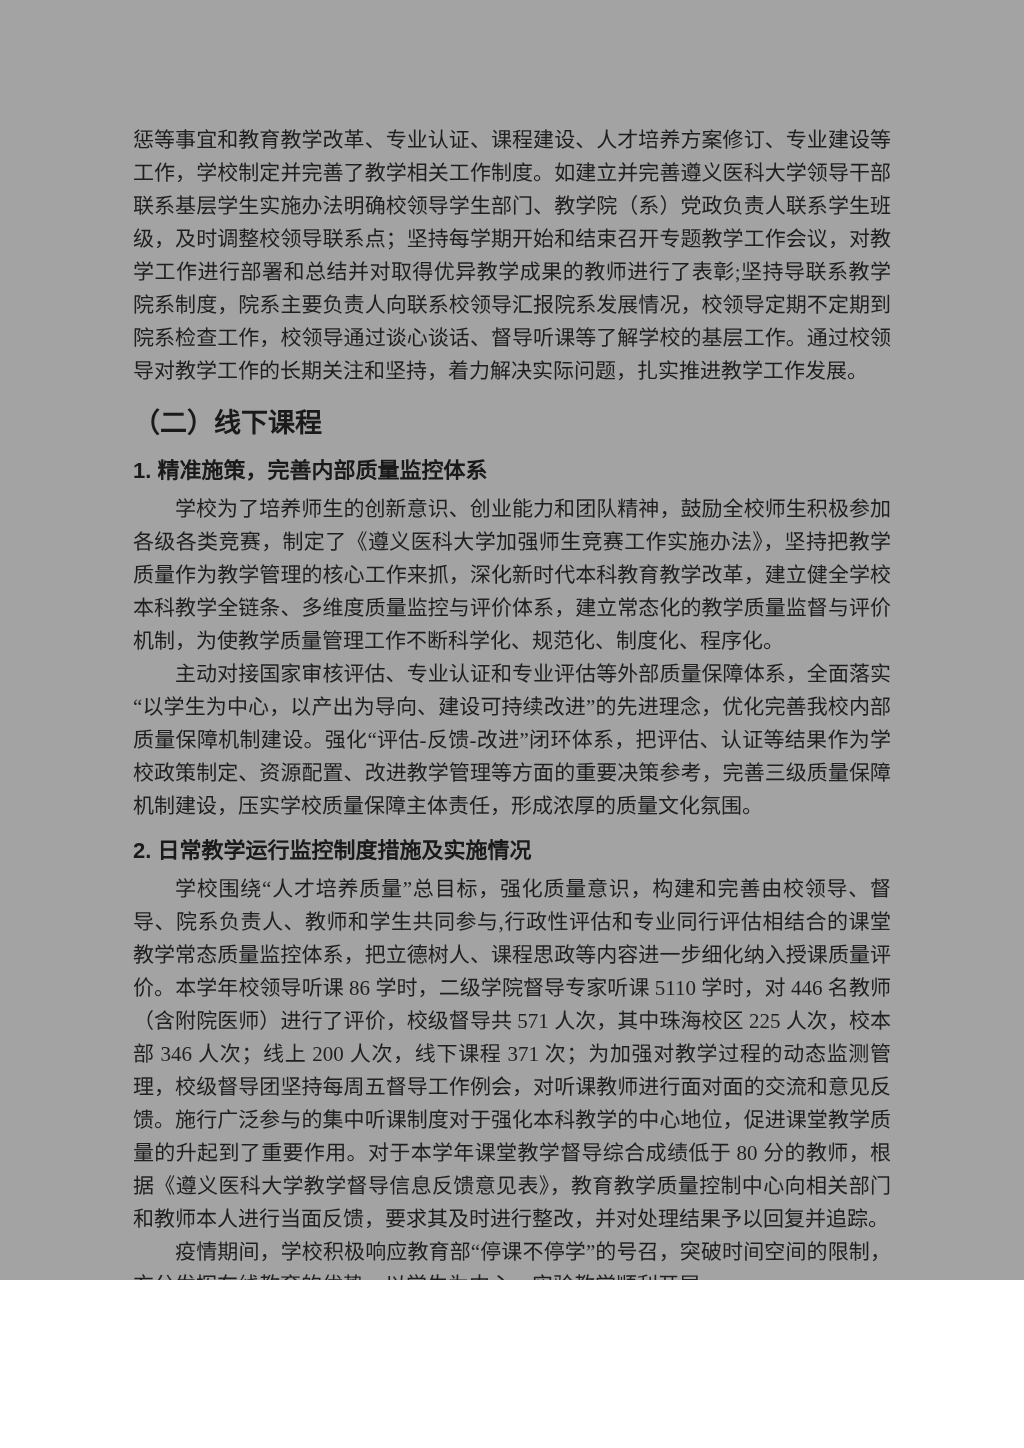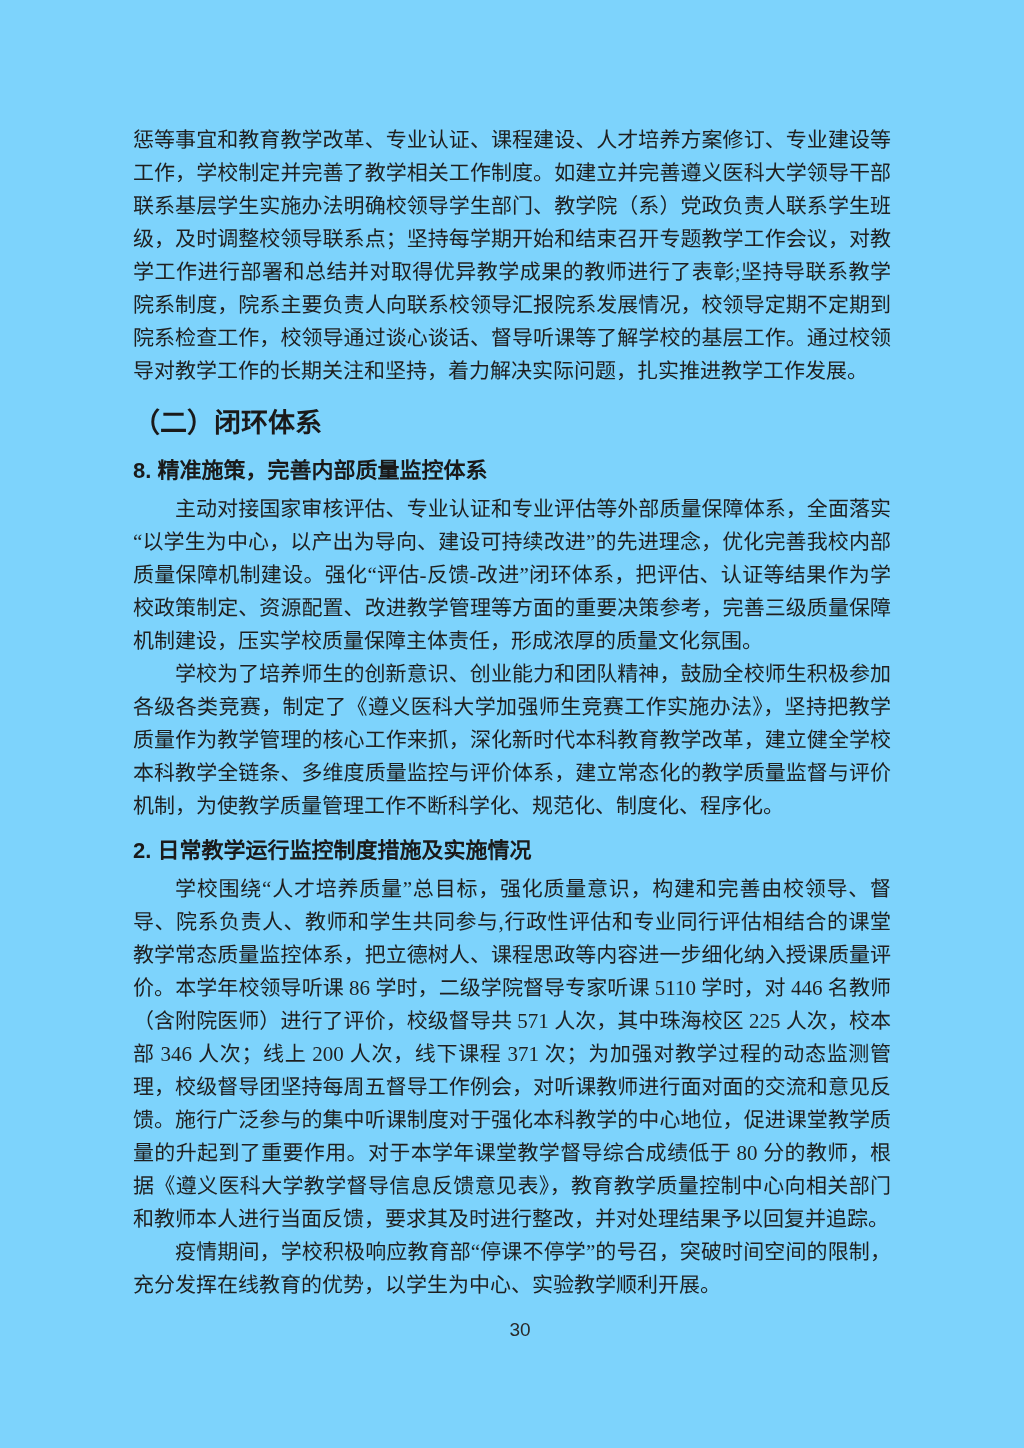--- a/index.html
+++ b/index.html
@@ -3,23 +3,23 @@
 <meta charset="utf-8">
 <style>
   html, body {
     margin: 0;
     padding: 0;
     background: #ffffff;
   }
   .page {
     position: relative;
     width: 1024px;
-    height: 1448px;
+    height: 1280px;
     margin: 0 auto;
-    background: #7dd3fc;
+    background: #a3a3a3;
     box-sizing: border-box;
     padding: 124px 133px 0 133px;
     overflow: hidden;
     color: #1f1f1f;
   }
   .body-para {
     font-family: "Liberation Serif", "DejaVu Serif", serif;
     font-size: 21px;
     line-height: 33px;
     text-align: justify;
@@ -61,27 +61,27 @@
     color: #2a2a2a;
   }
 </style>
 </head>
 <body>
 
 <div class="page">
 
   <p class="body-para">惩等事宜和教育教学改革、专业认证、课程建设、人才培养方案修订、专业建设等工作，学校制定并完善了教学相关工作制度。如建立并完善遵义医科大学领导干部联系基层学生实施办法明确校领导学生部门、教学院（系）党政负责人联系学生班级，及时调整校领导联系点；坚持每学期开始和结束召开专题教学工作会议，对教学工作进行部署和总结并对取得优异教学成果的教师进行了表彰;坚持导联系教学院系制度，院系主要负责人向联系校领导汇报院系发展情况，校领导定期不定期到院系检查工作，校领导通过谈心谈话、督导听课等了解学校的基层工作。通过校领导对教学工作的长期关注和坚持，着力解决实际问题，扎实推进教学工作发展。</p>
 
-  <h2 class="h2-heading">（二）闭环体系</h2>
+  <h2 class="h2-heading">（二）线下课程</h2>
 
-  <h3 class="h3-heading">8. 精准施策，完善内部质量监控体系</h3>
+  <h3 class="h3-heading">1. 精准施策，完善内部质量监控体系</h3>
+
+  <p class="body-para indent">学校为了培养师生的创新意识、创业能力和团队精神，鼓励全校师生积极参加各级各类竞赛，制定了《遵义医科大学加强师生竞赛工作实施办法》，坚持把教学质量作为教学管理的核心工作来抓，深化新时代本科教育教学改革，建立健全学校本科教学全链条、多维度质量监控与评价体系，建立常态化的教学质量监督与评价机制，为使教学质量管理工作不断科学化、规范化、制度化、程序化。</p>
 
   <p class="body-para indent">主动对接国家审核评估、专业认证和专业评估等外部质量保障体系，全面落实“以学生为中心，以产出为导向、建设可持续改进”的先进理念，优化完善我校内部质量保障机制建设。强化“评估-反馈-改进”闭环体系，把评估、认证等结果作为学校政策制定、资源配置、改进教学管理等方面的重要决策参考，完善三级质量保障机制建设，压实学校质量保障主体责任，形成浓厚的质量文化氛围。</p>
-
-  <p class="body-para indent">学校为了培养师生的创新意识、创业能力和团队精神，鼓励全校师生积极参加各级各类竞赛，制定了《遵义医科大学加强师生竞赛工作实施办法》，坚持把教学质量作为教学管理的核心工作来抓，深化新时代本科教育教学改革，建立健全学校本科教学全链条、多维度质量监控与评价体系，建立常态化的教学质量监督与评价机制，为使教学质量管理工作不断科学化、规范化、制度化、程序化。</p>
 
   <h3 class="h3-heading second">2. 日常教学运行监控制度措施及实施情况</h3>
 
   <p class="body-para indent">学校围绕“人才培养质量”总目标，强化质量意识，构建和完善由校领导、督导、院系负责人、教师和学生共同参与,行政性评估和专业同行评估相结合的课堂教学常态质量监控体系，把立德树人、课程思政等内容进一步细化纳入授课质量评价。本学年校领导听课 86 学时，二级学院督导专家听课 5110 学时，对 446 名教师（含附院医师）进行了评价，校级督导共 571 人次，其中珠海校区 225 人次，校本部 346 人次；线上 200 人次，线下课程 371 次；为加强对教学过程的动态监测管理，校级督导团坚持每周五督导工作例会，对听课教师进行面对面的交流和意见反馈。施行广泛参与的集中听课制度对于强化本科教学的中心地位，促进课堂教学质量的升起到了重要作用。对于本学年课堂教学督导综合成绩低于 80 分的教师，根据《遵义医科大学教学督导信息反馈意见表》，教育教学质量控制中心向相关部门和教师本人进行当面反馈，要求其及时进行整改，并对处理结果予以回复并追踪。</p>
 
   <p class="body-para indent">疫情期间，学校积极响应教育部“停课不停学”的号召，突破时间空间的限制，充分发挥在线教育的优势，以学生为中心、实验教学顺利开展。</p>
 
   <div class="page-number">30</div>
 
 </div>

